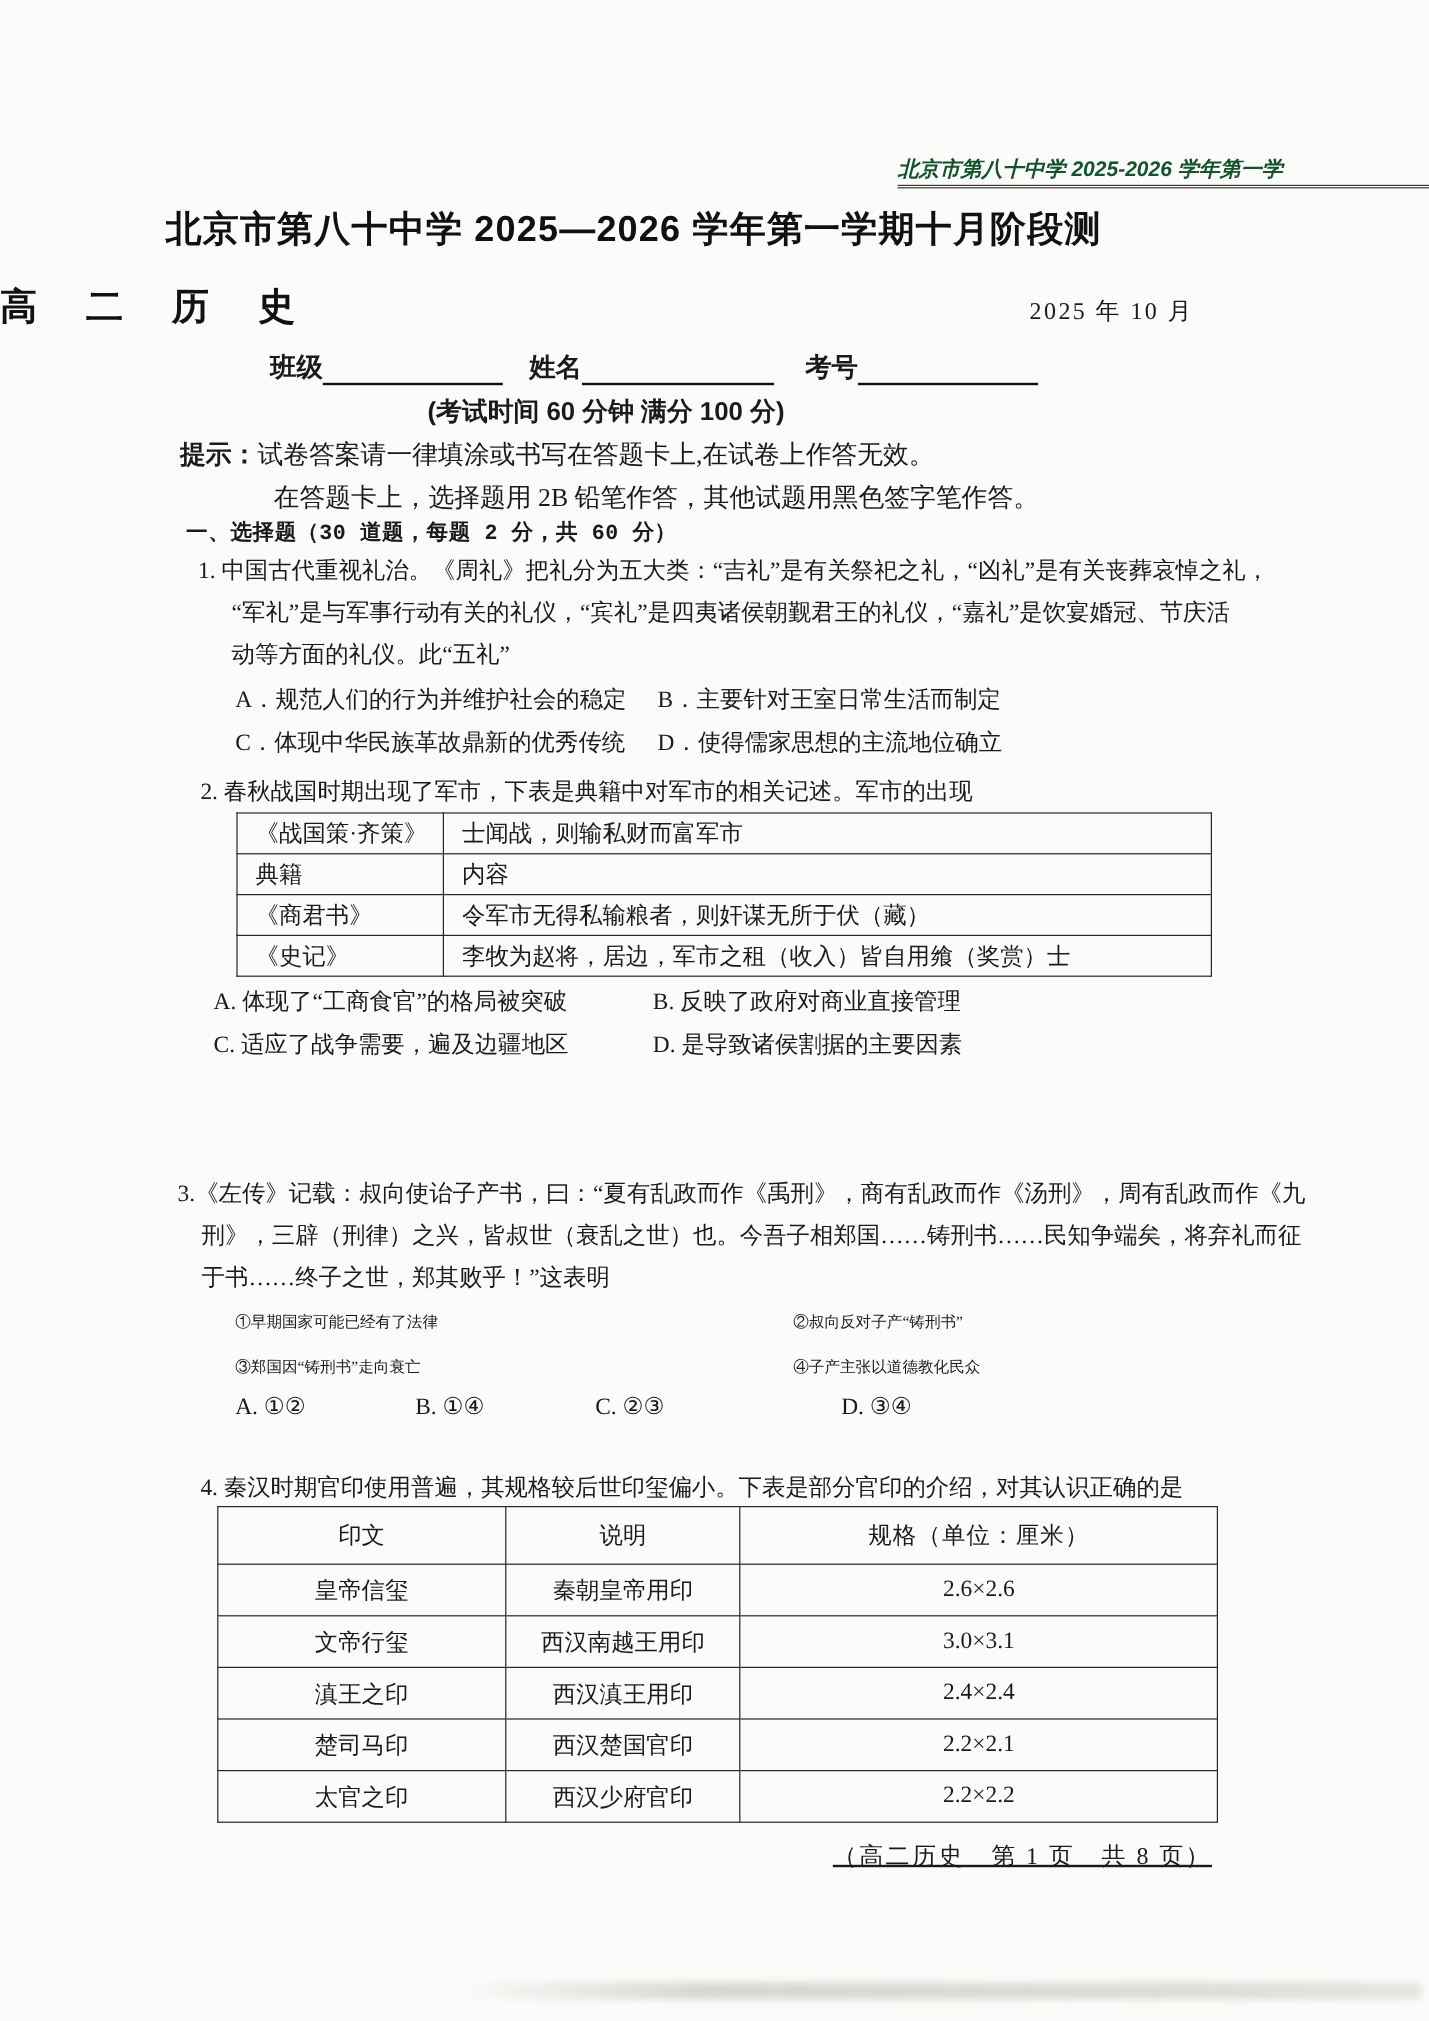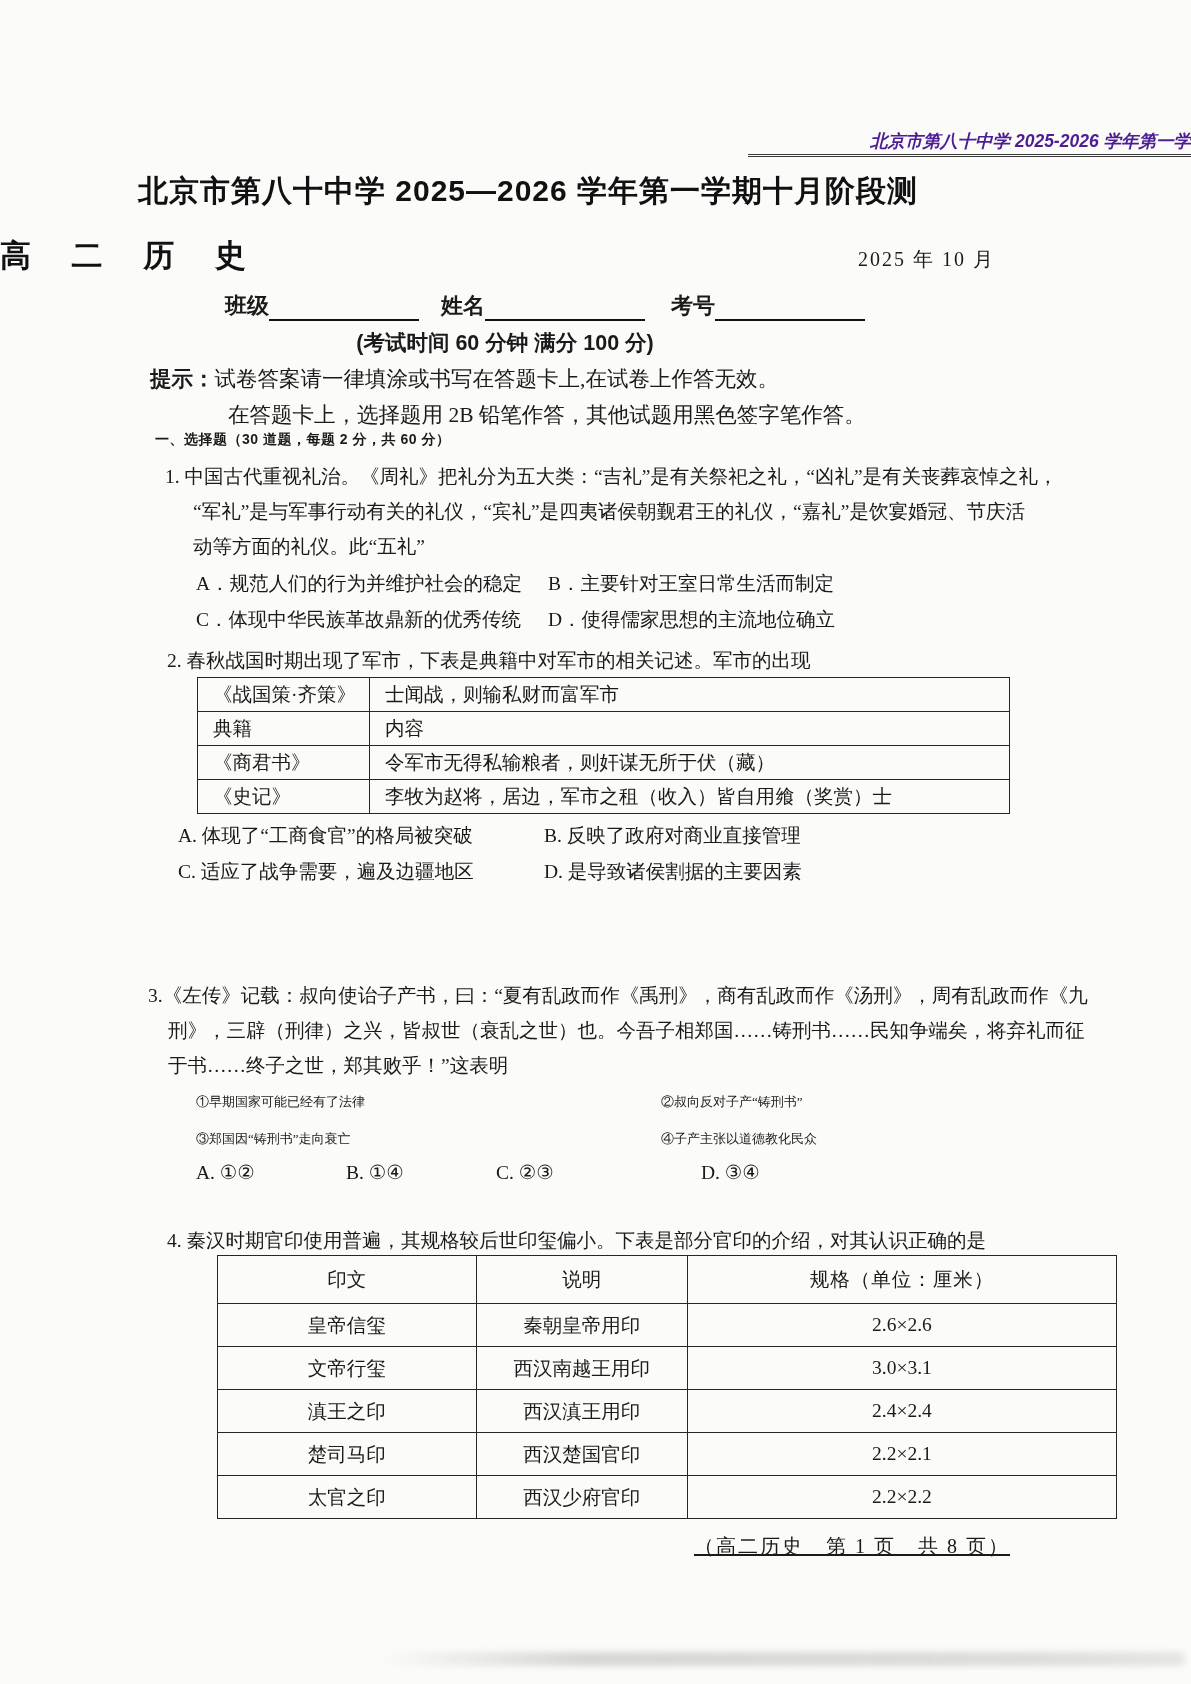--- a/index.html
+++ b/index.html
@@ -13,22 +13,21 @@
   }
   .abs { position:absolute; }
   .heiti { font-family:"Liberation Sans","DejaVu Sans",sans-serif; font-weight:700; }
 
   .watermark {
     top:129px; left:748px; width:443px;
     font-family:"Liberation Sans","DejaVu Sans",sans-serif;
     font-weight:700; font-style:italic;
     font-size:17.5px; white-space:nowrap; overflow:hidden;
     border-bottom:3px double #3a3a3a; padding-bottom:1px;
-    color:#4c1d95;
-    text-align:right;
+    color:#14532d;
   }
   .main-title {
     top:171px; left:0; width:1056px; text-align:center;
     font-size:30px; letter-spacing:1px; color:#111;
   }
   .subject-title {
     top:235px; left:0; width:1191px; text-align:left;
     font-size:31px; letter-spacing:16px; color:#111;
   }
   .exam-date { top:246px; left:858px; font-size:20px; letter-spacing:2px; }
@@ -46,22 +45,22 @@
 
   .exam-info {
     top:328px; left:0; width:1010px; text-align:center;
     font-size:21.5px; font-weight:700;
     font-family:"Liberation Sans","DejaVu Sans",sans-serif;
   }
   .notice1 { top:364px; left:150px; font-size:21.5px; }
   .notice1 .nl { font-weight:700; font-family:"Liberation Sans","DejaVu Sans",sans-serif; }
   .notice2 { top:400px; left:228px; font-size:21.5px; }
   .section-head {
-    top:431px; left:155px; font-size:14px; font-weight:700;
-    font-family:Liberation Sans, sans-serif; letter-spacing:.5px;
+    top:431px; left:155px; font-size:18px; font-weight:700;
+    font-family:Liberation Mono, monospace; letter-spacing:.5px;
   }
 
   .qline { font-size:19.5px; line-height:35px; white-space:nowrap; }
   .indent1 { padding-left:28px; }
 
   .q1 { top:459px; left:165px; width:930px; }
   .q1-opts { top:566px; left:196px; width:830px; font-size:19.5px; }
   .opt-row { display:flex; line-height:36px; }
   .opt-row .col-a { width:352px; }
 
@@ -84,22 +83,22 @@
   .st-row { display:flex; line-height:37px; }
   .st-row .col-a { width:465px; }
   .q3-opts { top:1155px; left:196px; width:850px; font-size:19.5px; display:flex; line-height:36px; }
   .q3-opts span { display:inline-block; }
   .q3-opts .o1 { width:150px; }
   .q3-opts .o2 { width:150px; }
   .q3-opts .o3 { width:205px; }
 
   .q4-text { top:1223px; left:167px; font-size:19.5px; }
   .q4-table {
-    top:1255px; left:181px; width:900px;
-    border-collapse:collapse; font-size:19.5px; text-align:center;margin-left:36px;
+    top:1255px; left:181px; width:834px;
+    border-collapse:collapse; font-size:19.5px; text-align:center;
   }
   .q4-table td { border:1.7px solid #262626; height:43px; vertical-align:middle; }
   .q4-table tr.hd td { height:48px; }
   .q4-table .c1 { width:240px; }
   .q4-table .c2 { width:196px; }
   .q4-table .c3 { width:398px; letter-spacing:1px; }
 
   .footer { top:1533px; left:0; width:1010px; text-align:right; font-size:20px; letter-spacing:2px;text-decoration:underline; }
 
   .scan-smudge {

